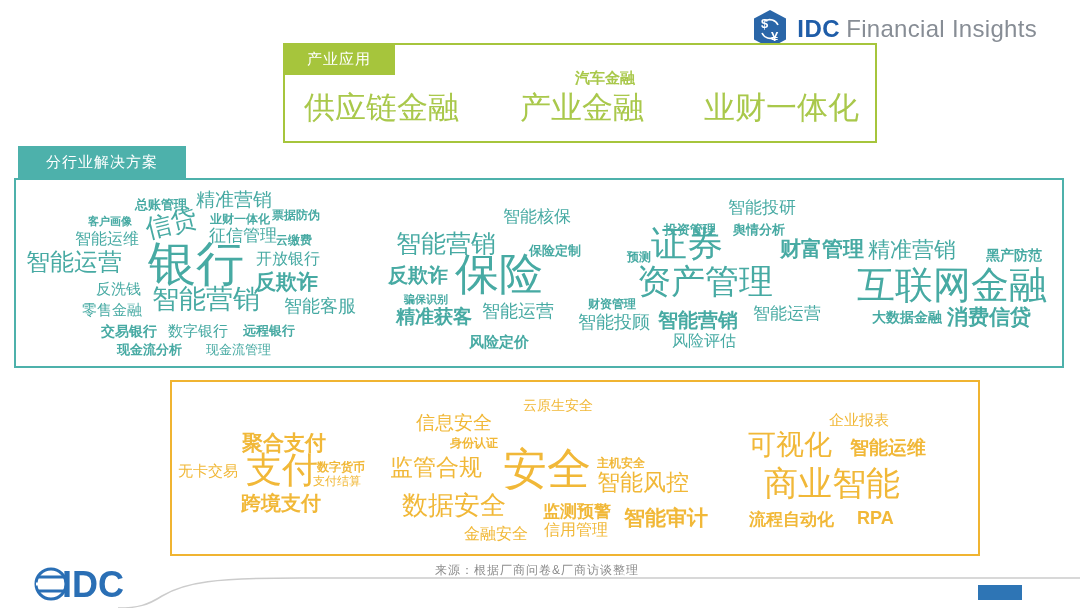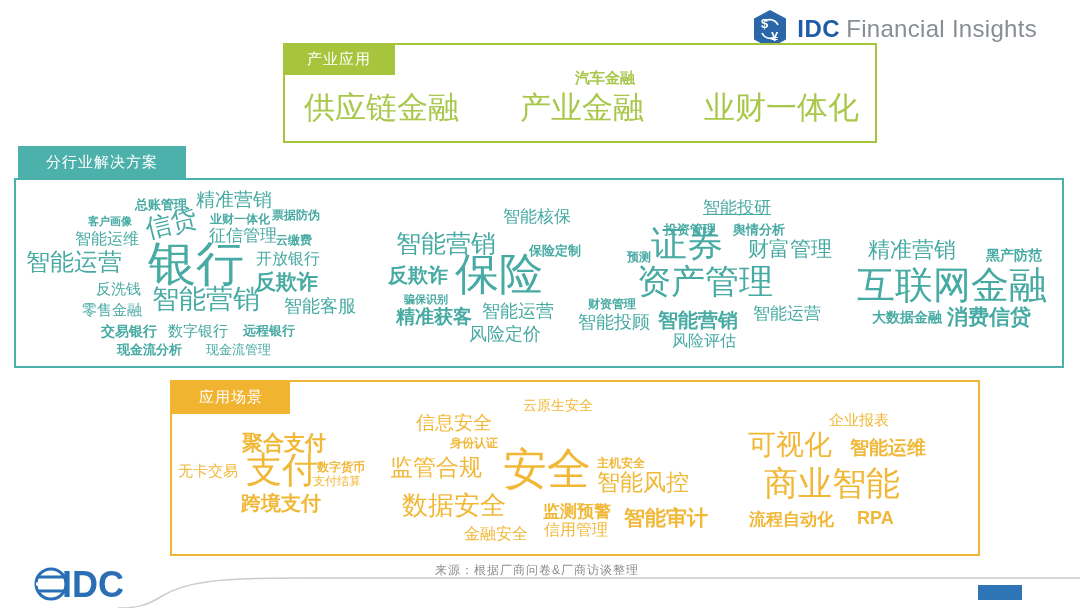--- a/index.html
+++ b/index.html
@@ -88,27 +88,27 @@
       <span class="wc wc-teal" style="left: 117px; top: 343px; font-size: 13px; font-weight: 700;">现金流分析</span>
       <span class="wc wc-teal" style="left: 206px; top: 343px; font-size: 13px; font-weight: 400;">现金流管理</span>
       <span class="wc wc-teal" style="left: 503px; top: 208px; font-size: 17px; font-weight: 400;">智能核保</span>
       <span class="wc wc-teal" style="left: 396px; top: 231px; font-size: 25px; font-weight: 400;">智能营销</span>
       <span class="wc wc-teal" style="left: 529px; top: 244px; font-size: 13px; font-weight: 700;">保险定制</span>
       <span class="wc wc-teal" style="left: 388px; top: 265px; font-size: 20px; font-weight: 700;">反欺诈</span>
       <span class="wc wc-teal" style="left: 455px; top: 252px; font-size: 44px; font-weight: 400;">保险</span>
       <span class="wc wc-teal" style="left: 404px; top: 294px; font-size: 11px; font-weight: 700;">骗保识别</span>
       <span class="wc wc-teal" style="left: 396px; top: 307px; font-size: 19px; font-weight: 700;">精准获客</span>
       <span class="wc wc-teal" style="left: 482px; top: 302px; font-size: 18px; font-weight: 400;">智能运营</span>
-      <span class="wc wc-teal" style="left: 469px; top: 325px; font-size: 18px; font-weight: 400;">风险定价</span>
+      <span class="wc wc-teal" style="left: 469px; top: 334px; font-size: 15px; font-weight: 700;">风险定价</span>
       <span class="wc wc-teal" style="left: 664px; top: 207px; font-size: 13px; font-weight: 700; margin-top: 16px;">投资管理</span>
-      <span class="wc wc-teal" style="left: 703px; top: 199px; font-size: 17px; font-weight: 400; text-decoration: underline;">智能投研</span>
+      <span class="wc wc-teal" style="left: 728px; top: 199px; font-size: 17px; font-weight: 400;">智能投研</span>
       <span class="wc wc-teal" style="left: 733px; top: 223px; font-size: 13px; font-weight: 700;">舆情分析</span>
       <span class="wc wc-teal" style="left: 627px; top: 251px; font-size: 12px; font-weight: 700;">预测</span>
       <span class="wc wc-teal" style="left: 651px; top: 226px; font-size: 36px; font-weight: 400;">证券</span>
-      <span class="wc wc-teal" style="left: 748px; top: 238px; font-size: 21px; font-weight: 400;">财富管理</span>
+      <span class="wc wc-teal" style="left: 780px; top: 238px; font-size: 21px; font-weight: 700;">财富管理</span>
       <span class="wc wc-teal" style="left: 637px; top: 264px; font-size: 34px; font-weight: 400;">资产管理</span>
       <span class="wc wc-teal" style="left: 588px; top: 298px; font-size: 12px; font-weight: 700;">财资管理</span>
       <span class="wc wc-teal" style="left: 578px; top: 313px; font-size: 18px; font-weight: 400;">智能投顾</span>
       <span class="wc wc-teal" style="left: 658px; top: 310px; font-size: 20px; font-weight: 700;">智能营销</span>
       <span class="wc wc-teal" style="left: 753px; top: 305px; font-size: 17px; font-weight: 400;">智能运营</span>
       <span class="wc wc-teal" style="left: 672px; top: 333px; font-size: 16px; font-weight: 400;">风险评估</span>
       <span class="wc wc-teal" style="left: 868px; top: 239px; font-size: 22px; font-weight: 400;">精准营销</span>
       <span class="wc wc-teal" style="left: 986px; top: 248px; font-size: 14px; font-weight: 700;">黑产防范</span>
       <span class="wc wc-teal" style="left: 857px; top: 266px; font-size: 38px; font-weight: 400;">互联网金融</span>
       <span class="wc wc-teal" style="left: 872px; top: 310px; font-size: 14px; font-weight: 700;">大数据金融</span>
@@ -134,21 +134,20 @@
       <span class="wc wc-gold" style="left: 829px; top: 412px; font-size: 15px; font-weight: 400;">企业报表</span>
       <span class="wc wc-gold" style="left: 748px; top: 431px; font-size: 28px; font-weight: 400;">可视化</span>
       <span class="wc wc-gold" style="left: 850px; top: 438px; font-size: 19px; font-weight: 700;">智能运维</span>
       <span class="wc wc-gold" style="left: 764px; top: 466px; font-size: 34px; font-weight: 400;">商业智能</span>
       <span class="wc wc-gold" style="left: 749px; top: 511px; font-size: 17px; font-weight: 700;">流程自动化</span>
       <span class="wc wc-gold" style="left: 857px; top: 509px; font-size: 18px; font-weight: 700;">RPA</span>
     </div>
 
   <div class="tab tab-green">产业应用</div>
   <div class="tab tab-teal">分行业解决方案</div>
-  <div class="tab tab-gold">应用场景</div>
 
   <svg class="footer-swoosh" viewBox="0 0 1080 50">
     <path d="M1080,20 L300,20 C215,20 185,24 162,38 C148,47 138,50 118,50" stroke="#cccccc" stroke-width="1.5" fill="none"></path>
   </svg>
   <svg class="footer-logo" viewBox="0 0 110 44">
     <circle cx="19" cy="24" r="15" fill="none" stroke="#2a6fb5" stroke-width="3"></circle>
     <line x1="5" y1="17" x2="33" y2="17" stroke="#2a6fb5" stroke-width="3"></line>
     <line x1="4" y1="24" x2="34" y2="24" stroke="#ffffff" stroke-width="3"></line>
     <line x1="5" y1="31" x2="33" y2="31" stroke="#2a6fb5" stroke-width="3"></line>
     <text x="30" y="37" font-size="36" font-weight="bold" fill="#2a6fb5" font-family="Liberation Sans, sans-serif">IDC</text>

